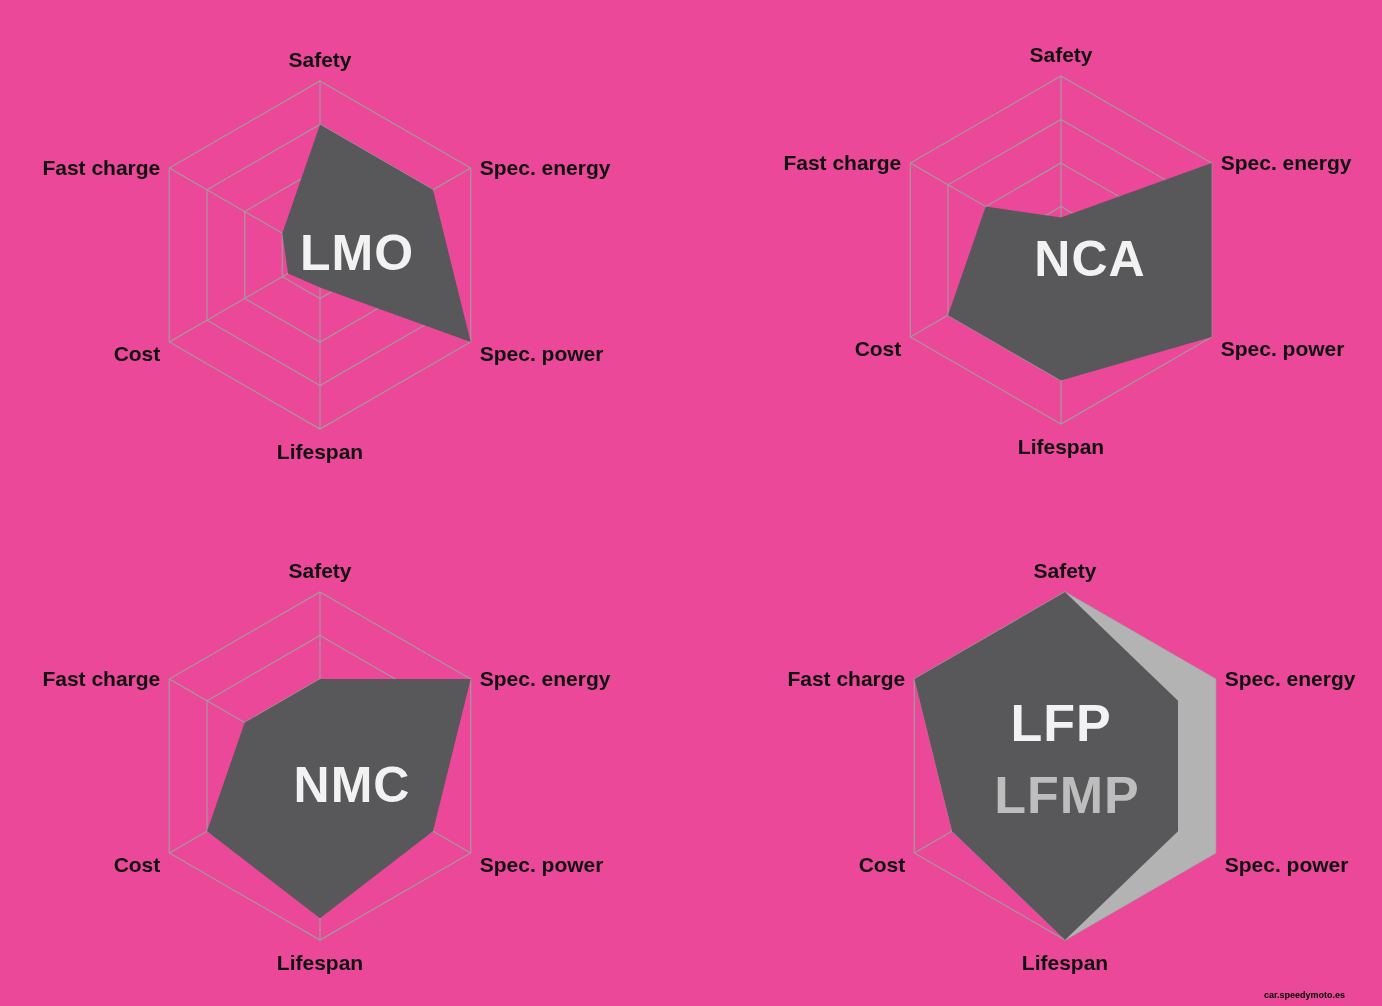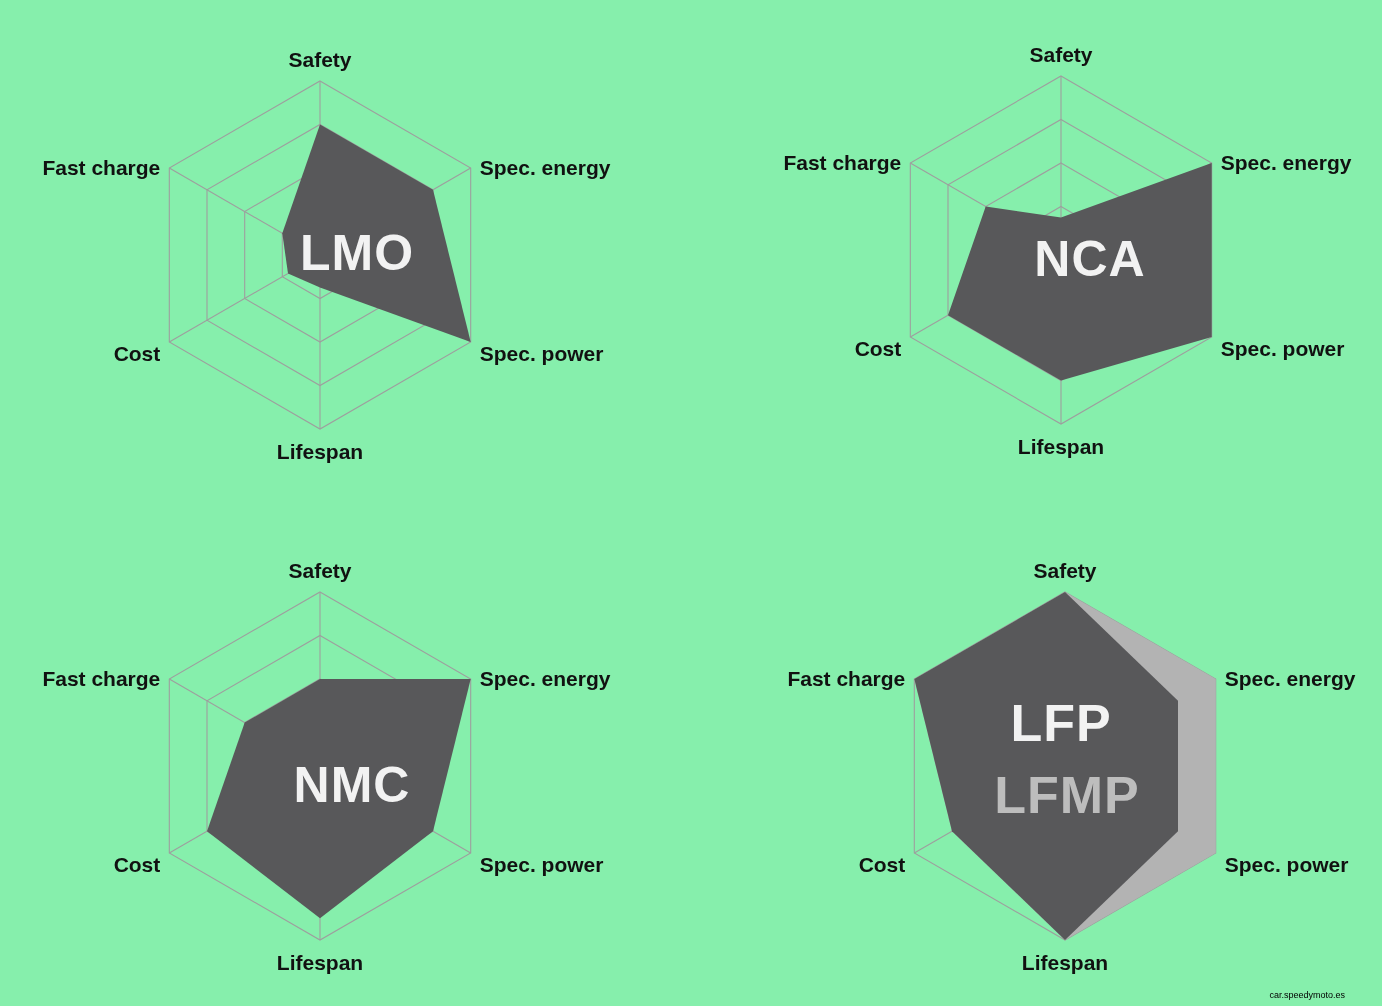--- a/index.html
+++ b/index.html
@@ -1,20 +1,20 @@
 <!DOCTYPE html>
 <html><head>
 <meta charset="utf-8">
 <style>
   html, body { margin: 0; padding: 0; background: #ffffff; }
   .page {
     position: relative;
     width: 1382px;
     height: 1006px;
-    background: #86efac;
+    background: #ec4899;
     overflow: hidden;
     font-family: "Liberation Sans", sans-serif;
   }
   svg text {
     font-family: "Liberation Sans", sans-serif;
   }
   .axis-label {
     font-weight: bold;
     font-size: 21px;
     fill: #111111;
@@ -25,21 +25,21 @@
   }
   .grid-line {
     fill: none;
     stroke-width: 1.1px;
   }
   .watermark {
     position: absolute;
     right: 37px;
     top: 990px;
     font-size: 9px;
-    font-weight: normal;
+    font-weight: bold;
     color: #000000;
     letter-spacing: 0px;
   }
 </style>
 </head>
 <body>
 
 <div class="page">
   <svg id="chart-canvas" width="1382" height="1006" viewBox="0 0 1382 1006">
       <g>

